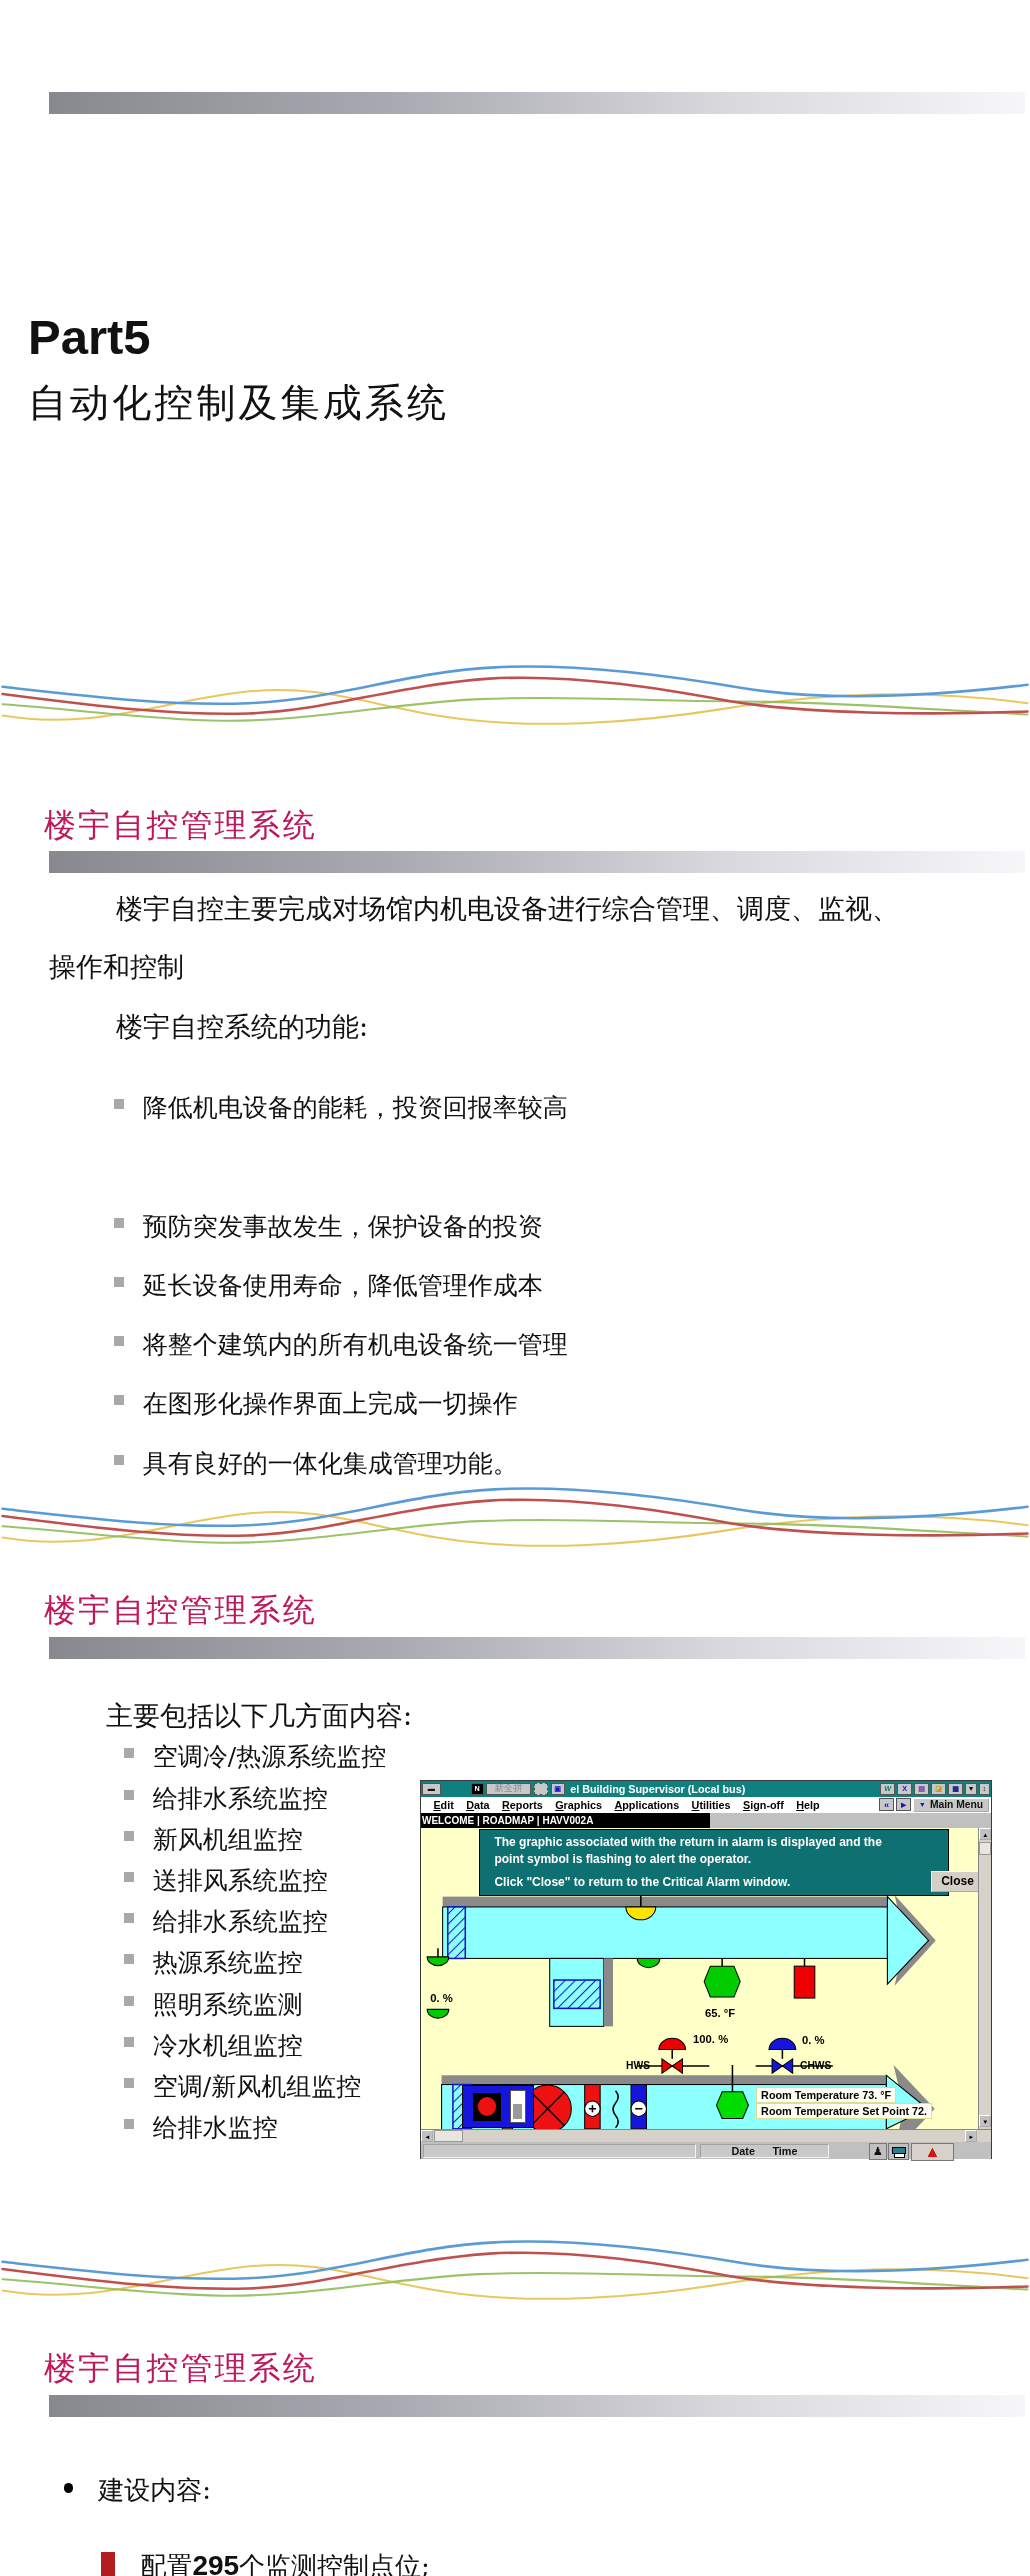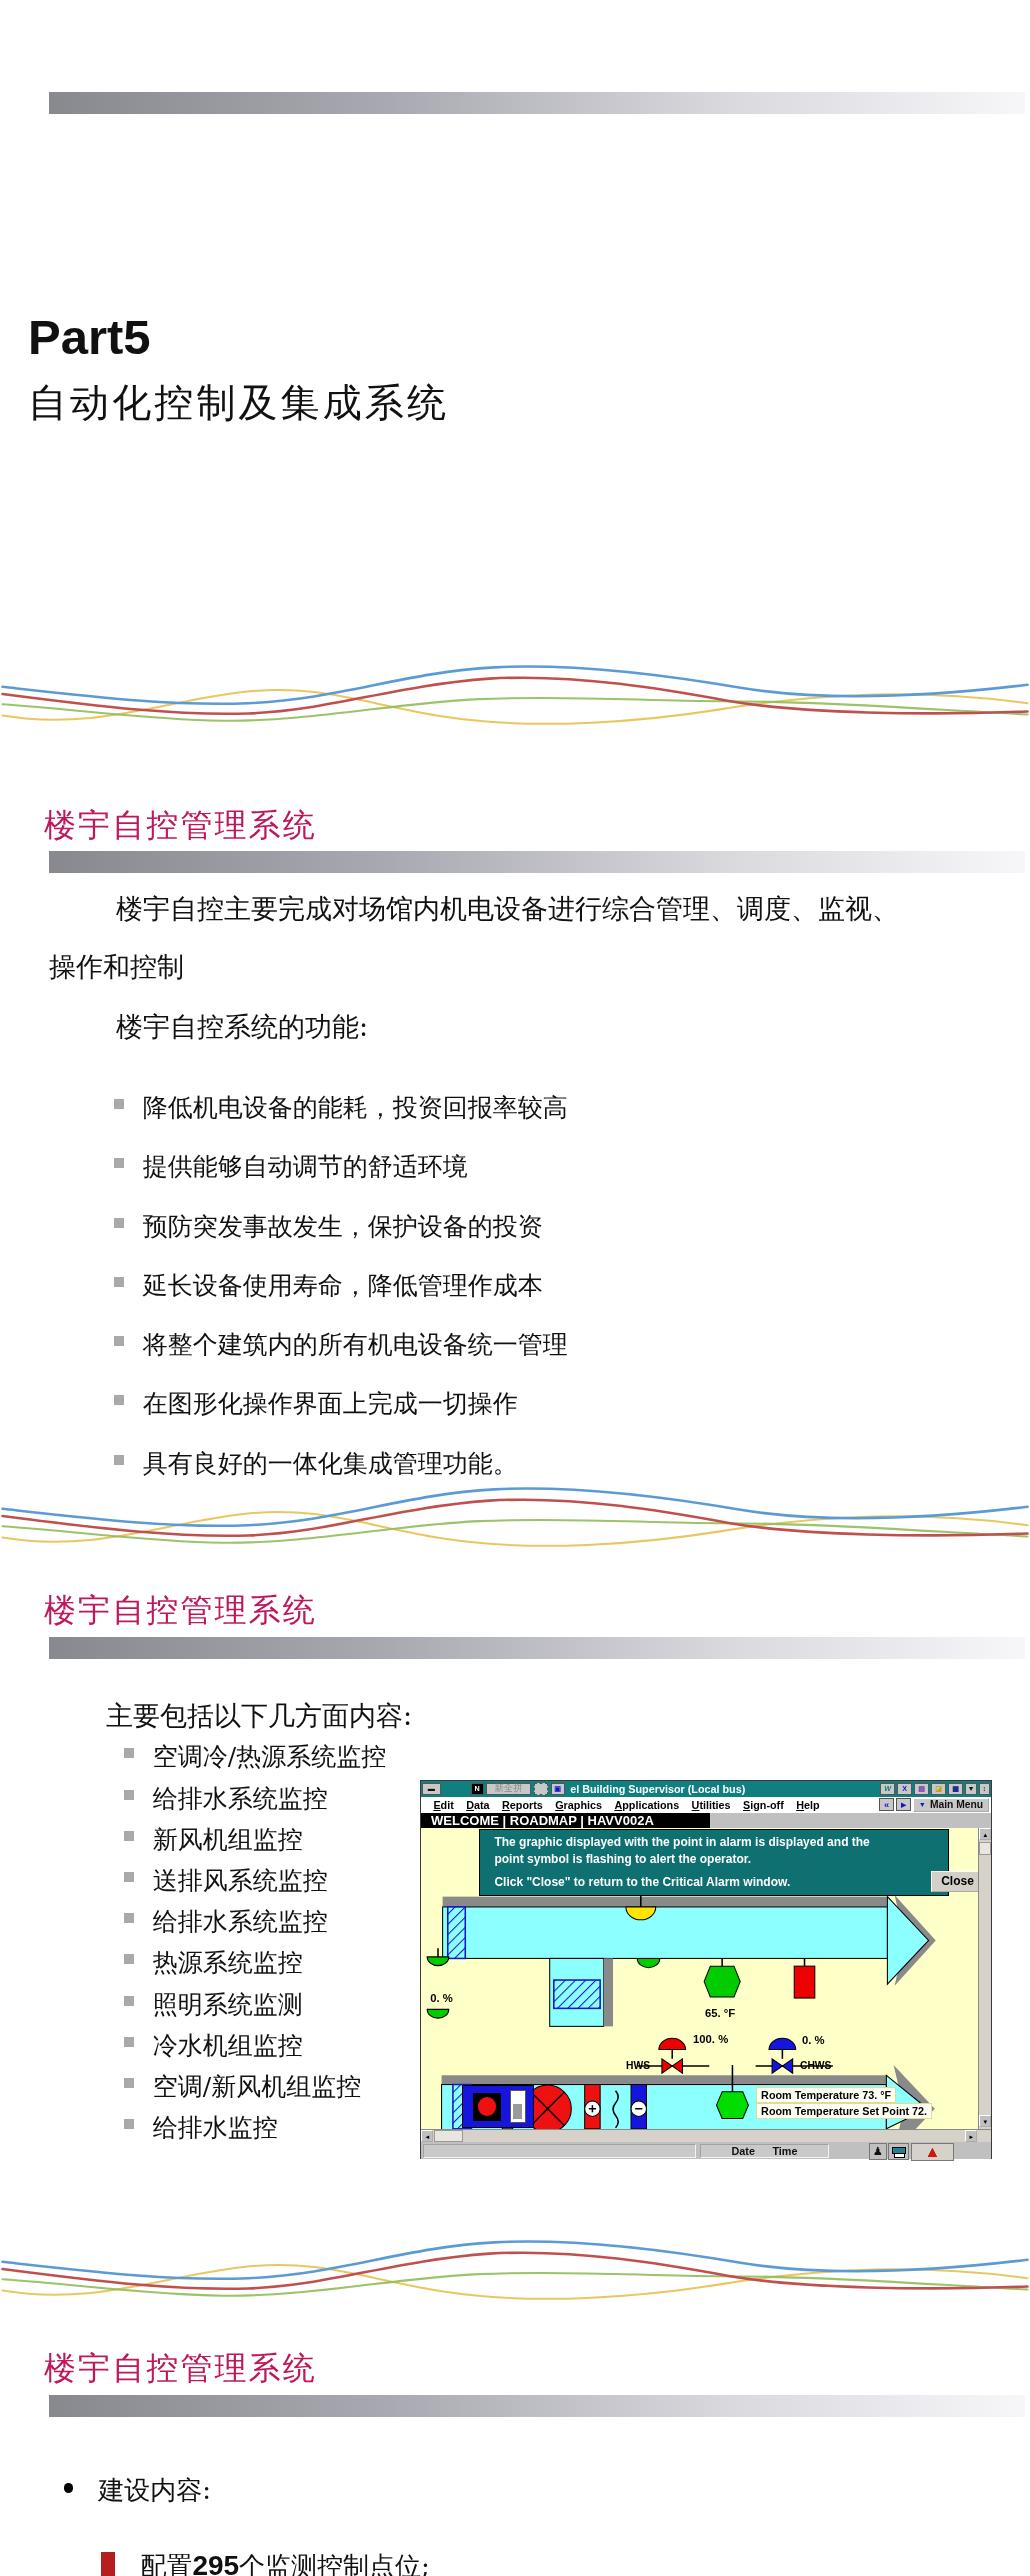--- a/index.html
+++ b/index.html
@@ -24,21 +24,21 @@
         border:1px solid #3a3a3a;box-sizing:border-box;font-family:"Liberation Sans",sans-serif;}
   #shot .titlebar{position:absolute;left:0;top:0;width:570px;height:15.5px;background:#0f7f7f;display:flex;align-items:center;}
   .tbtn{height:12.4px;background:#c8c8c8;border:0.5px solid #555;display:flex;align-items:center;justify-content:center;
         font-size:7.2px;margin-top:0;box-sizing:border-box;}
   #shot .menubar{position:absolute;left:0;top:15.5px;width:570px;height:16.5px;background:#ffffff;display:flex;align-items:center;
         border-bottom:0.5px solid #888;}
   .menu-item{display:inline-block;font-size:10.8px;font-weight:bold;color:#000;margin-left:12.4px;}
   .menu-item::first-letter{text-decoration:underline;}
   #shot .tabbar{position:absolute;left:0;top:32px;width:570px;height:15.5px;background:#c0c0c0;}
   #shot .tabblack{position:absolute;left:0;top:0;width:289px;height:15.5px;background:#000;color:#fff;
-        font-size:13px;font-weight:bold;display:flex;align-items:center;padding-left:10px;box-sizing:border-box;}
+        font-size:10px;font-weight:bold;display:flex;align-items:center;padding-left:1px;box-sizing:border-box;}
   #canvasArea{position:absolute;left:0;top:47px;width:557px;height:301px;background:#ffffc8;overflow:hidden;}
   #vscroll{position:absolute;left:557px;top:47px;width:12.4px;height:301px;background:#d6d2ca;border-left:0.5px solid #888;}
   .scrbtn{position:absolute;width:12.4px;height:12.4px;background:#c0c0c0;border:1px outset #fff;box-sizing:border-box;
           font-size:6.2px;display:flex;align-items:center;justify-content:center;color:#000;}
   #hscroll{position:absolute;left:0;top:348px;width:570px;height:12.4px;background:#d6d2ca;border-top:0.5px solid #888;}
   #statusbar{position:absolute;left:0;top:361px;width:570px;height:17px;background:#c0c0c0;}
   .sunken{position:absolute;background:#c9c9c9;border:1px inset #f5f5f5;box-sizing:border-box;}
   #dlg{position:absolute;left:58px;top:1px;width:470px;height:67px;background:#0e7070;border:1px solid #000;
        box-sizing:border-box;color:#fff;font-weight:bold;font-size:12px;}
   #dlg .l{position:absolute;left:14.4px;white-space:nowrap;}
@@ -67,24 +67,20 @@
 
   <div class="slide-title" style="top:804px">楼宇自控管理系统</div>
   <div class="gradbar" style="top:851px"></div>
   <div class="abs" style="left:116px;top:891px;font-size:27px;white-space:nowrap">楼宇自控主要完成对场馆内机电设备进行综合管理、调度、监视、</div>
   <div class="abs" style="left:49px;top:949px;font-size:27px;">操作和控制</div>
   <div class="abs" style="left:116px;top:1009px;font-size:27px;">楼宇自控系统的功能:</div>
 
   <div class="brow" style="left:114px;top:1091px">
     <span class="sqgray"></span>
     <span class="btext">降低机电设备的能耗，投资回报率较高</span>
-    </div>
-  <div class="brow" style="left:114px;top:1150px">
-    <span class="sqgray"></span>
-    <span class="btext">提供能够自动调节的舒适环境</span>
     </div>
   <div class="brow" style="left:114px;top:1210px">
     <span class="sqgray"></span>
     <span class="btext">预防突发事故发生，保护设备的投资</span>
     </div>
   <div class="brow" style="left:114px;top:1269px">
     <span class="sqgray"></span>
     <span class="btext">延长设备使用寿命，降低管理作成本</span>
     </div>
   <div class="brow" style="left:114px;top:1328px">
@@ -257,21 +253,21 @@
         <rect x="408" y="498" width="30" height="86" fill="#1515dd" stroke="#000" stroke-width="2"></rect>
         <circle cx="423" cy="545" r="15" fill="#fff" stroke="#000" stroke-width="2"></circle>
         <line x1="416" y1="545" x2="430" y2="545" stroke="#000" stroke-width="3"></line>
 
         <polygon points="585,512 625,512 636,538 625,564 585,564 574,538" fill="#00dd00" stroke="#000" stroke-width="2"></polygon>
         <line x1="605" y1="512" x2="605" y2="460" stroke="#000" stroke-width="3"></line>
       </svg>
 
       
       <div id="dlg">
-        <div class="l" style="top:5.2px">The graphic displayed with the point in alarm is displayed and the</div>
+        <div class="l" style="top:5.2px">The graphic associated with the return in alarm is displayed and the</div>
         <div class="l" style="top:21.6px">point symbol is flashing to alert the operator.</div>
         <div class="l" style="top:45px">Click "Close" to return to the Critical Alarm window.</div>
         <div id="closeBtn">Close</div>
       </div>
 
       
       <div class="shotlabel" style="left:9.3px;top:164px;font-size:11.3px">0. %</div>
       <div class="shotlabel" style="left:284px;top:179px;font-size:11.3px">65. °F</div>
       <div class="shotlabel" style="left:272px;top:205px;font-size:11.3px">100. %</div>
       <div class="shotlabel" style="left:381px;top:206px;font-size:11.3px">0. %</div>

